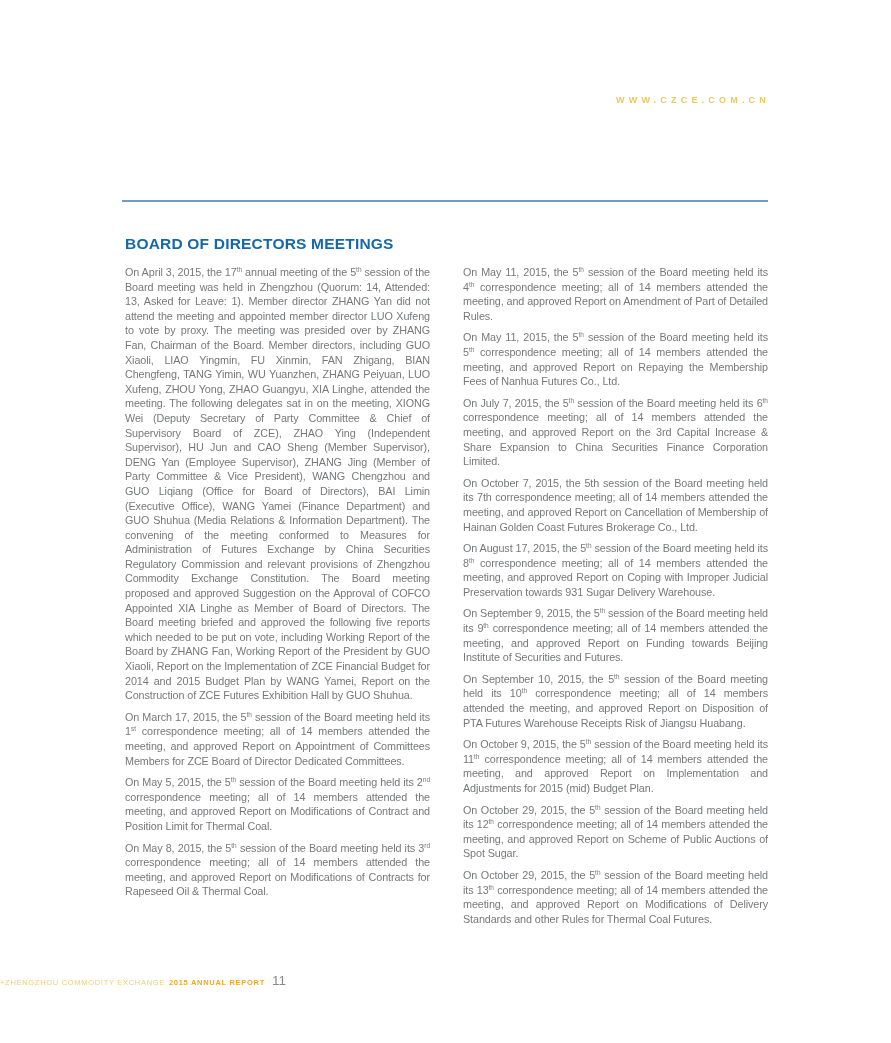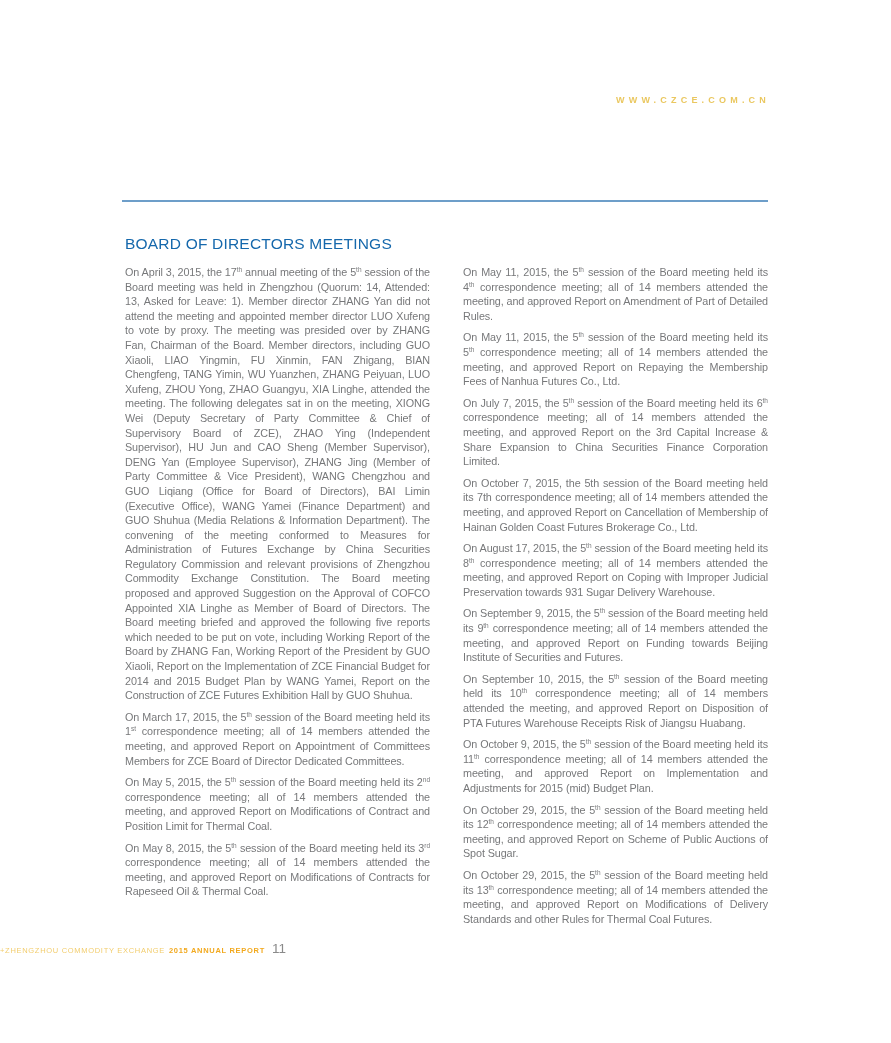--- a/index.html
+++ b/index.html
@@ -16,21 +16,21 @@
     font-size:9px; font-weight:bold;
     letter-spacing:4.2px;
     color:var(--gold, #eac75f);
   }
   .rule {
     position:absolute; top:200px; left:122px; width:646px; height:2px;
     background:var(--rule_blue, #6d9ec9);
   }
   .title {
     position:absolute; top:235px; left:125px;
-    font-size:15.5px; font-weight:normal; letter-spacing:0.2px;
+    font-size:15.5px; font-weight:bold; letter-spacing:0.2px;
     color:var(--accent_blue, #1568ac);
     text-align:right;
   }
   .columns {
     position:absolute; top:265px; left:125px; width:643px;
     display:flex; gap:33px;
   }
   .col { width:305px; }
   .para {
     margin:0 0 7px 0;
@@ -53,20 +53,21 @@
     color:var(--gold_light, #f2cd6e);
   }
   .footer .bold {
     font-size:7.5px; font-weight:bold; letter-spacing:0.7px;
     margin-left:4px;
     color:var(--gold_bold, #f2a91e);
   }
   .footer .num {
     font-size:13.5px; margin-left:7px;
     color:var(--page_number_gray, #8a8a8a);
+    margin-top:32px;
   }
 </style>
 </head>
 <body>
 
 <div class="page">
 
   <div class="url">WWW.CZCE.COM.CN</div>
 
   <div class="rule"></div>

